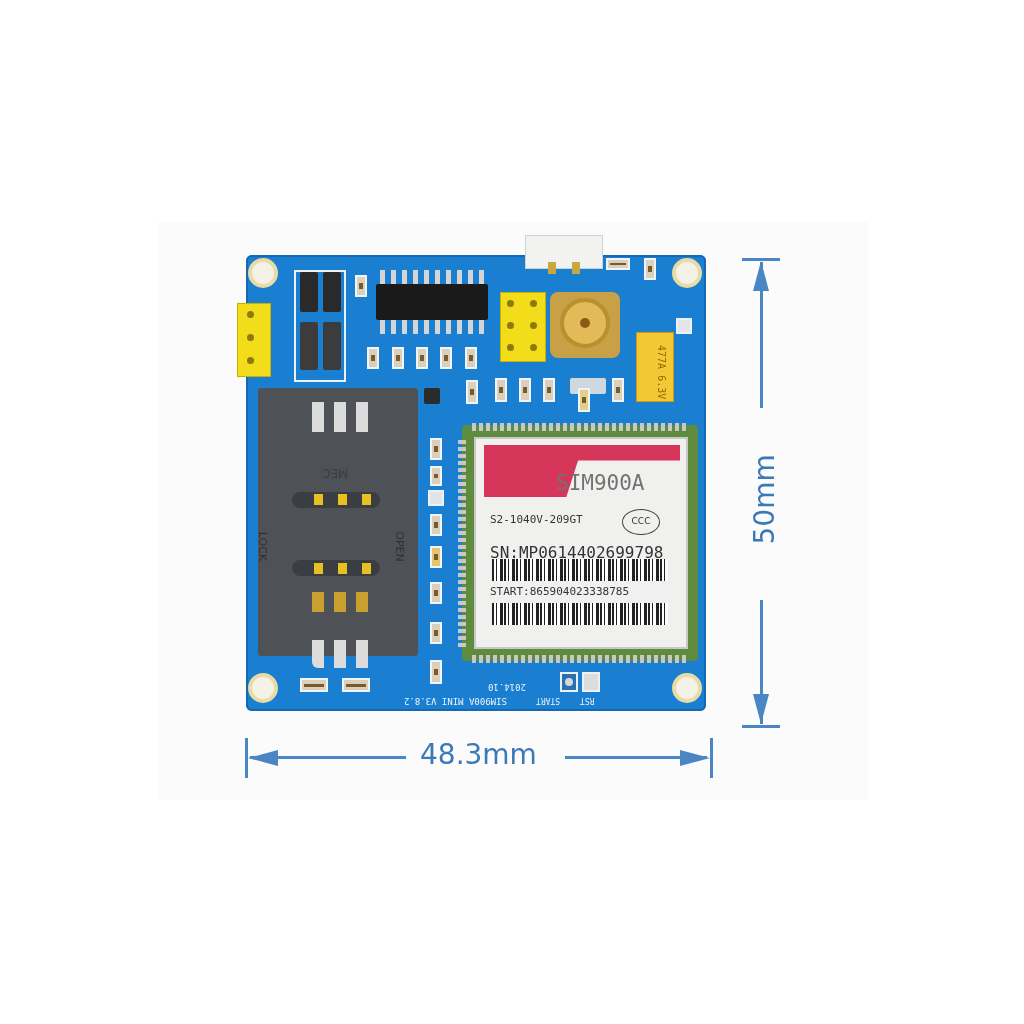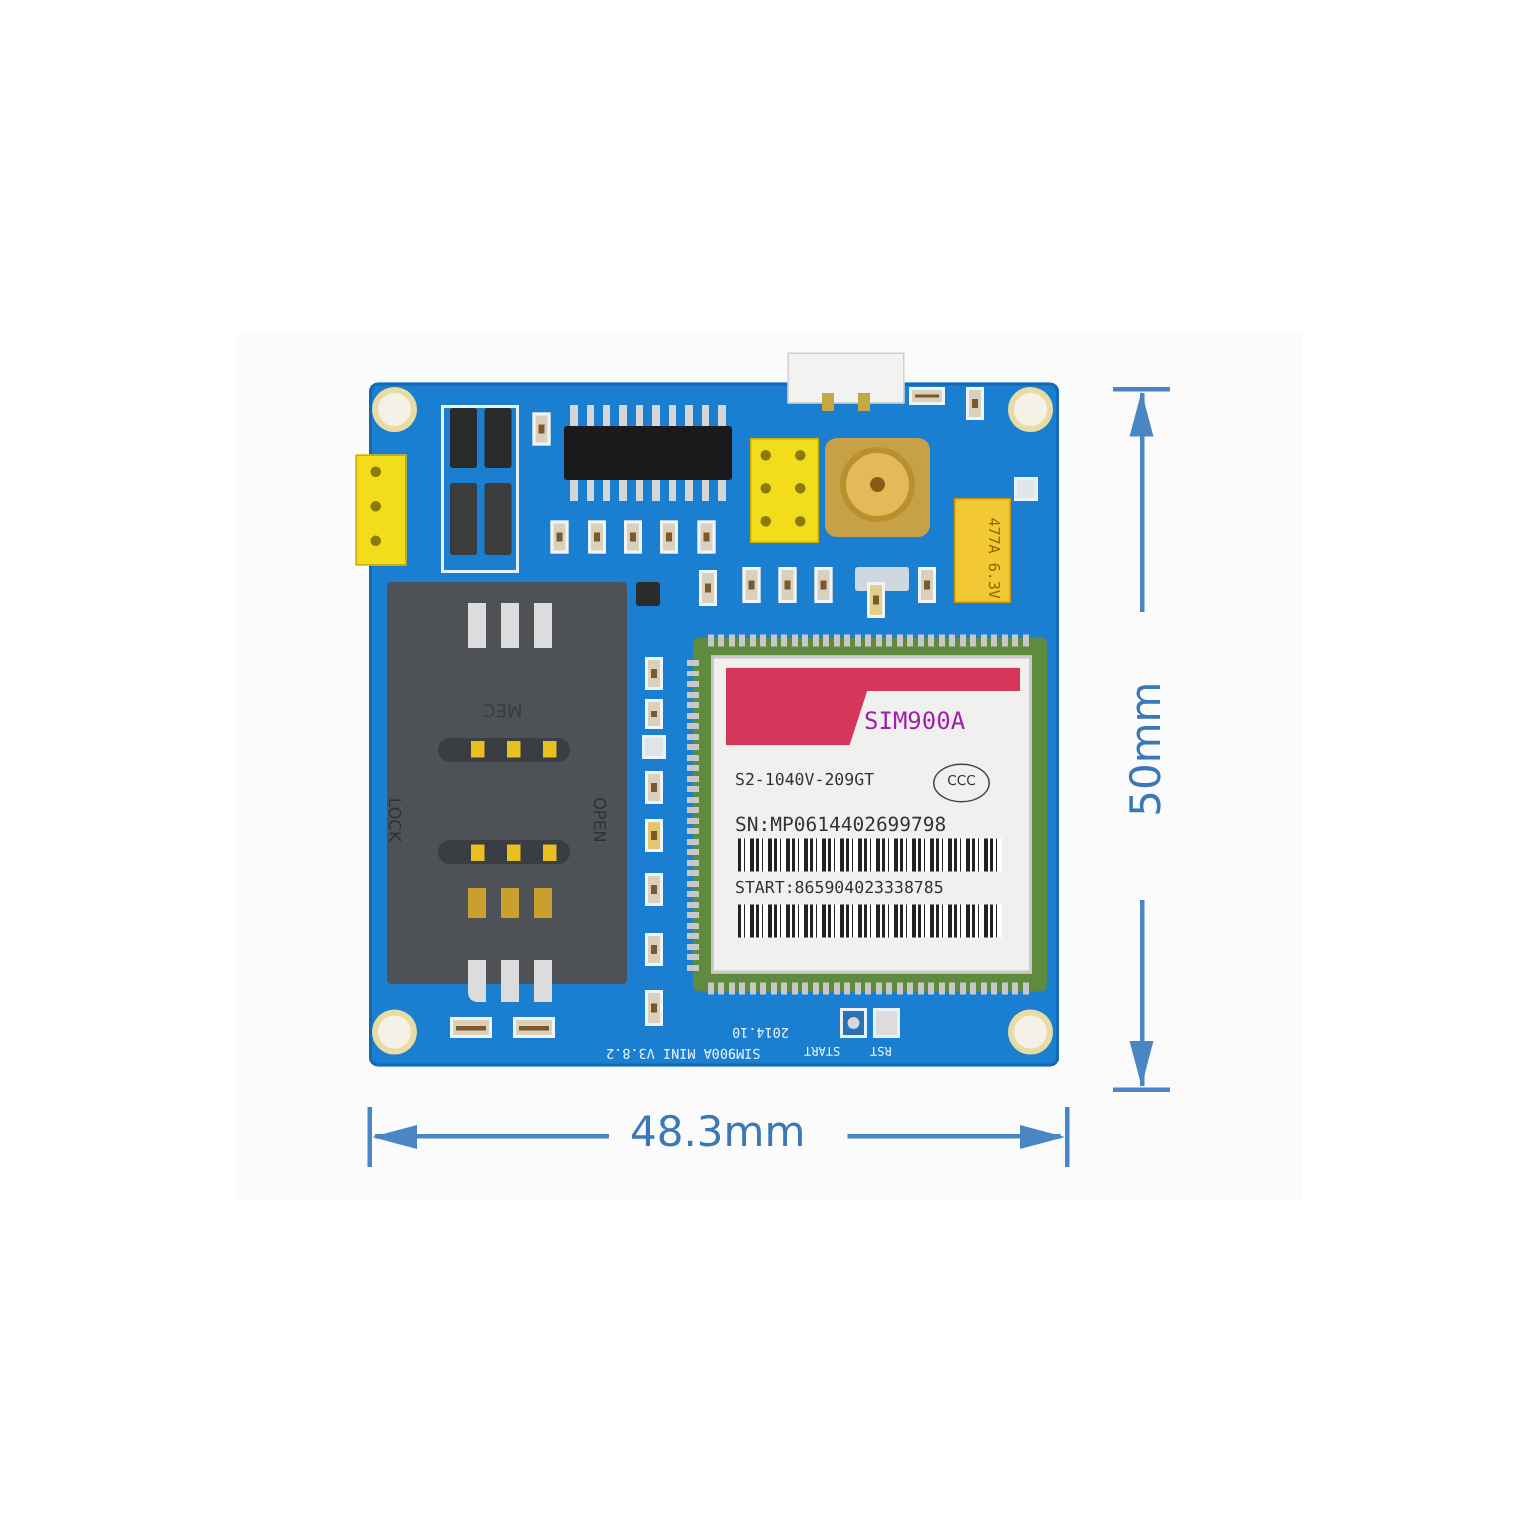--- a/index.html
+++ b/index.html
@@ -125,26 +125,26 @@
 <div class="abs" style="left:565px;top:678px;width:8px;height:8px;border-radius:50%;background:#d8d8d8;"></div>
 <div class="silk" style="left:582px;top:672px;width:18px;height:20px;background:#dcdcdc;"></div>
 
 <div class="module"></div>
 <div class="castpin" style="left:472px;top:423px;width:216px;height:8px;background:repeating-linear-gradient(90deg,#c8c8c8 0 4px,transparent 4px 7px);"></div>
 <div class="castpin" style="left:472px;top:655px;width:216px;height:8px;background:repeating-linear-gradient(90deg,#c8c8c8 0 4px,transparent 4px 7px);"></div>
 <div class="castpin" style="left:458px;top:440px;width:8px;height:208px;background:repeating-linear-gradient(180deg,#c8c8c8 0 4px,transparent 4px 7px);"></div>
 
 <div class="shield">
   <div class="redband"></div>
-  <div class="mtext" style="left:100px;top:32px;font-size:16px;color:#a21caf;">SIM900A</div>
+  <div class="mtext" style="left:80px;top:32px;font-size:21px;color:#737373;">SIM900A</div>
   <div class="mtext" style="left:14px;top:74px;font-size:11px;">S2-1040V-209GT</div>
   <div class="abs" style="left:146px;top:70px;width:36px;height:24px;border:1.5px solid #444;border-radius:50%;font-size:9px;color:#333;text-align:center;line-height:22px;font-family:'DejaVu Sans',sans-serif;">
     <span>CCC</span>
   </div>
-  <div class="mtext" style="left:14px;top:104px;font-size:13px;">SN:MP0614402699798</div>
+  <div class="mtext" style="left:14px;top:104px;font-size:16px;">SN:MP0614402699798</div>
   <div class="barcode" style="left:16px;top:120px;width:176px;height:22px;"></div>
   <div class="mtext" style="left:14px;top:146px;font-size:11px;">START:865904023338785</div>
   <div class="barcode" style="left:16px;top:164px;width:176px;height:22px;"></div>
 </div>
 
 <div class="silktext" style="left:488px;top:682px;font-size:9px;transform:rotate(180deg);">2014.10</div>
 <div class="silktext" style="left:404px;top:696px;font-size:9px;transform:rotate(180deg);">SIM900A MINI V3.8.2</div>
 <div class="silktext" style="left:536px;top:696px;font-size:8px;transform:rotate(180deg);">START</div>
 <div class="silktext" style="left:580px;top:696px;font-size:8px;transform:rotate(180deg);">RST</div>
 

